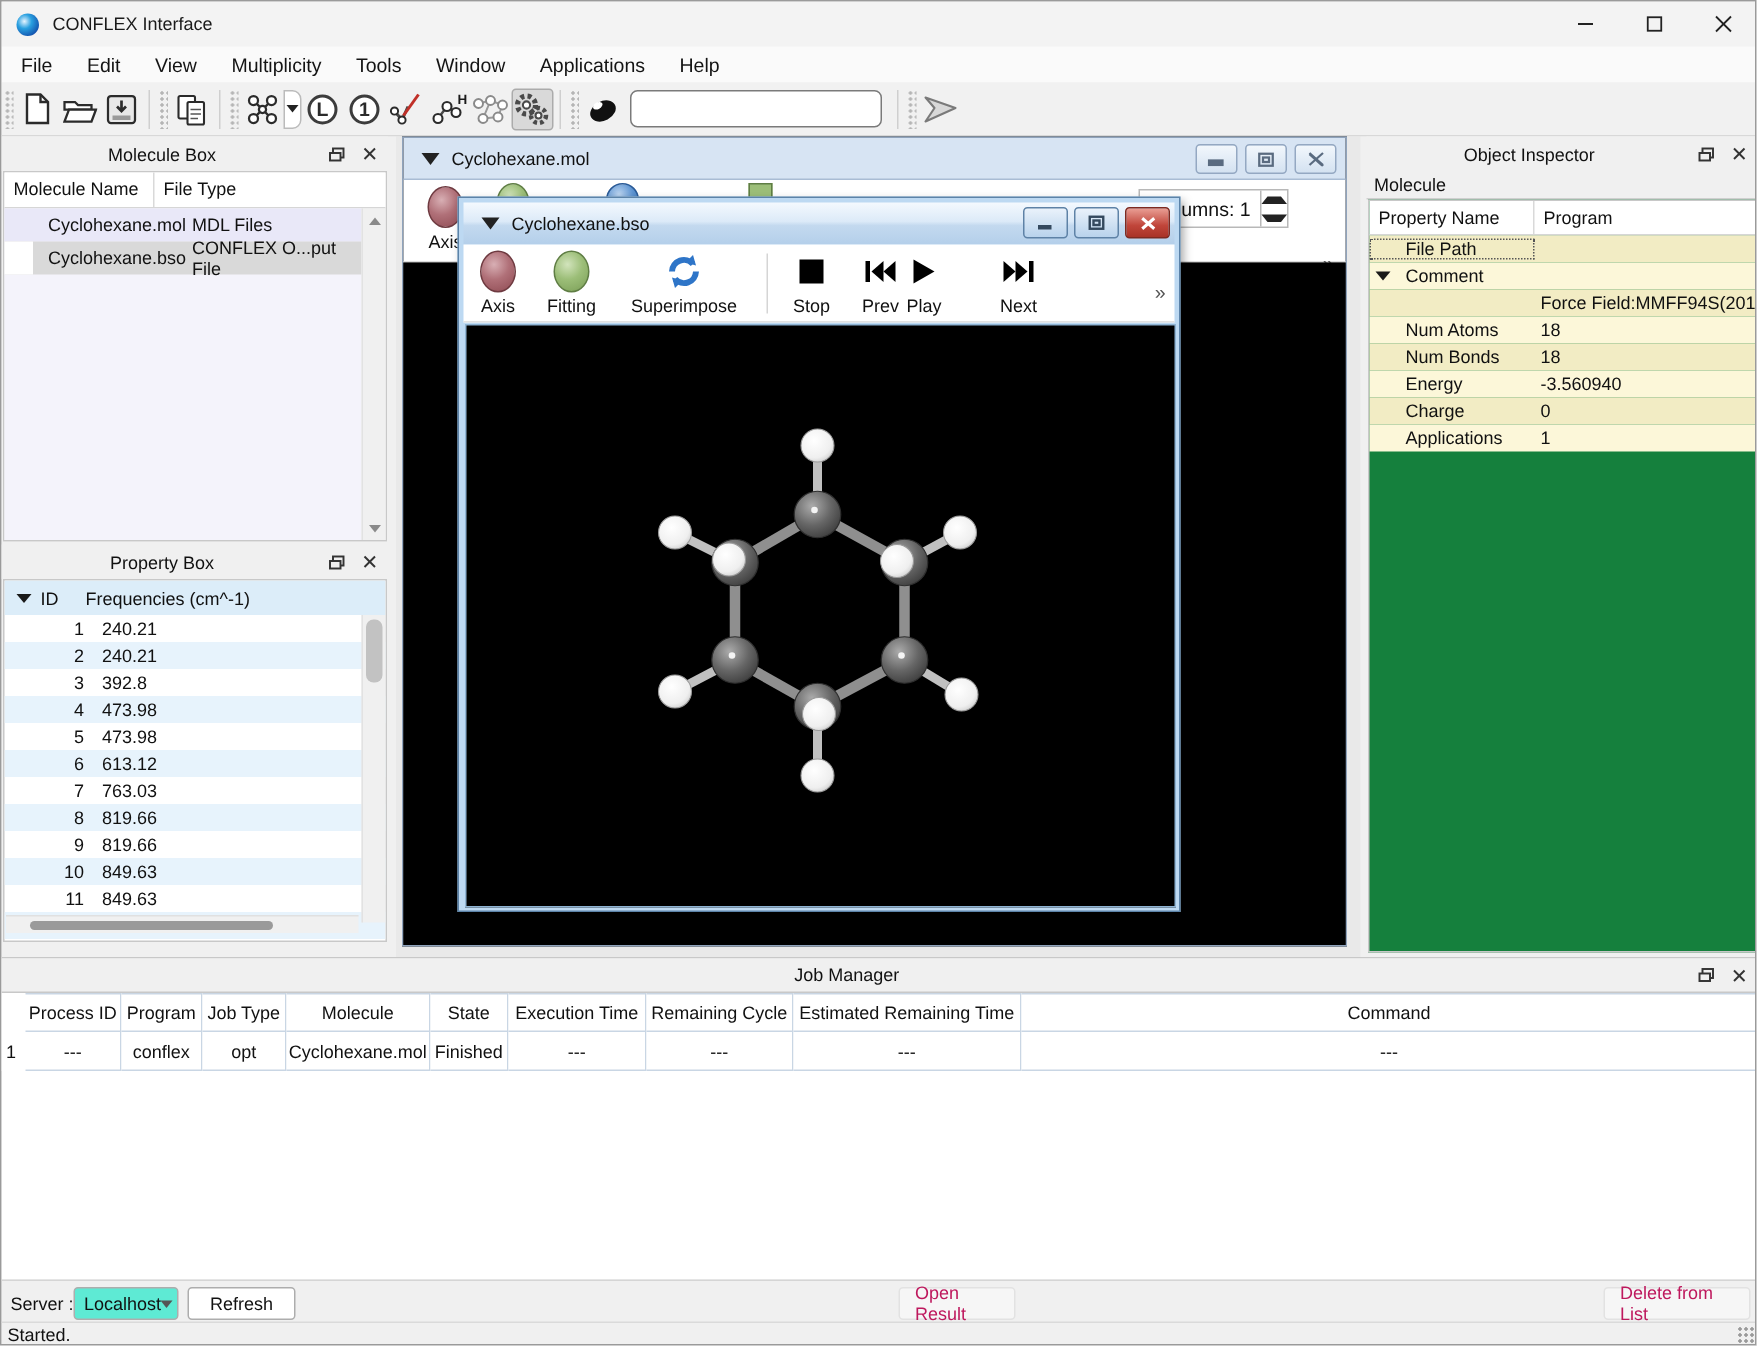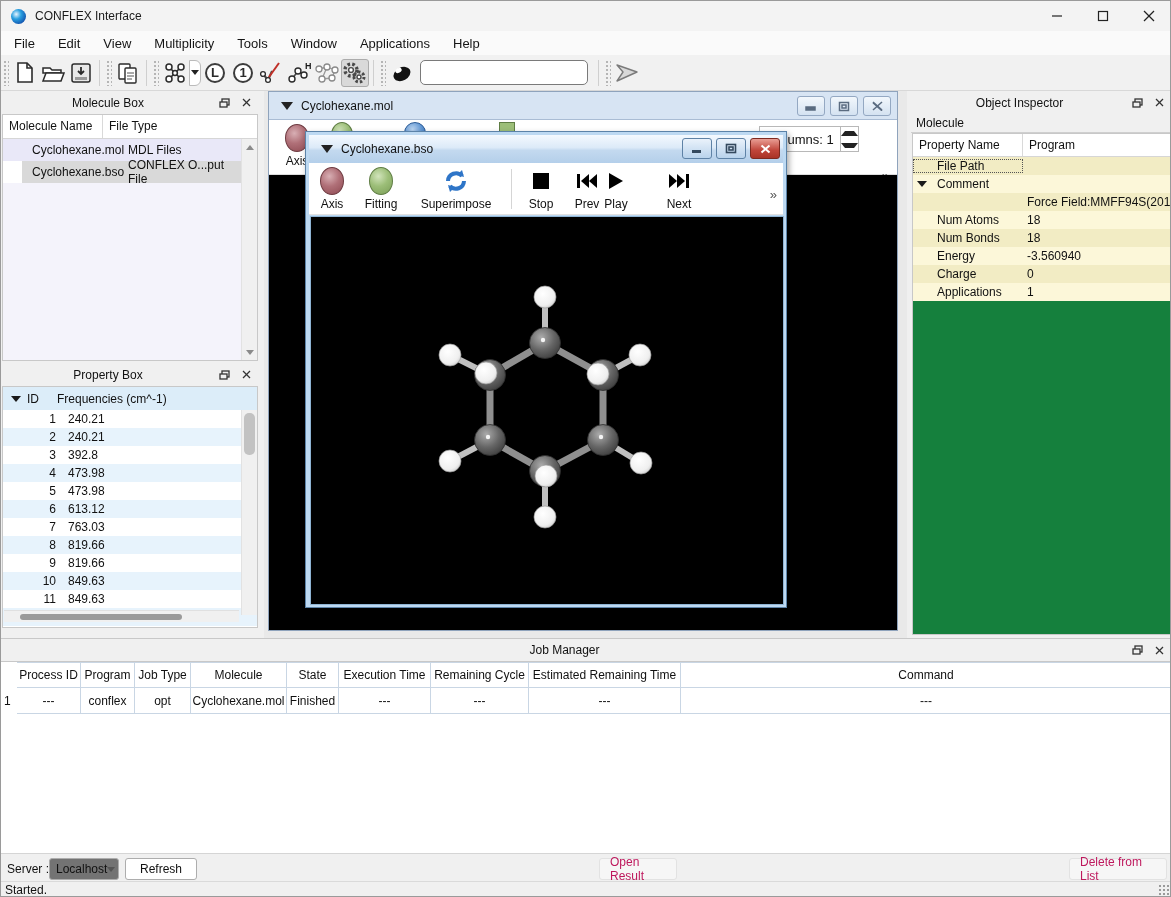--- a/index.html
+++ b/index.html
@@ -117,21 +117,21 @@
   
   #job-manager { position:absolute; left:0; top:637px; width:1171px; height:215px; background:#fff; border-top:1px solid #c8c8c8; }
   #jm-header { height:23px; background:#F0F0F0; display:flex; align-items:center; position:relative; border-bottom:1px solid #c8c8c8; }
   #jm-grid { display:grid; grid-template-columns:16px 64px 54px 56px 96px 52px 92px 98px 152px 1fr; }
   .jm-cell { height:26px; display:flex; align-items:center; justify-content:center; border-right:1px solid #C9D6E4; border-bottom:1px solid #C9D6E4; background:#fff; font-size:12px; }
   .jm-cell.head { border-top:1px solid #C9D6E4; }
   .jm-rowhead { border:none; background:#fff; justify-content:flex-start; padding-left:3px; }
   
   #footer-controls { position:absolute; left:0; top:852px; width:1171px; height:28px; background:#F0F0F0; border-top:1px solid #d5d5d5; }
   #server-label { position:absolute; left:6px; top:8px; }
-  #server-select { position:absolute; left:48px; top:4px; width:70px; height:22px; background:#737373; border:1px solid #ADADAD; border-radius:3px; display:flex; align-items:center; padding-left:6px; }
+  #server-select { position:absolute; left:48px; top:4px; width:70px; height:22px; background:#5eead4; border:1px solid #ADADAD; border-radius:3px; display:flex; align-items:center; padding-left:6px; }
   #server-select .chev { margin-left:auto; margin-right:5px; width:0;height:0;border-left:4px solid transparent;border-right:4px solid transparent;border-top:5px solid #555; }
   .btn { position:absolute; top:4px; height:22px; background:#fff; border:1px solid #ADADAD; border-radius:3px; display:flex; align-items:center; justify-content:center; padding:0 10px; }
   .btn.disabled { background:#F6F6F6; border-color:#E2E2E2; color:#be185d; }
   #statusbar { position:absolute; left:0; top:880px; width:1171px; height:17px; background:#F0F0F0; border-top:1px solid #dadada; }
   #status-text { position:absolute; left:4px; top:1px; }
   #resize-grip { position:absolute; right:2px; bottom:2px; width:12px; height:12px;
      background-image:radial-gradient(circle,#9a9a9a 1px,transparent 1.3px); background-size:4px 4px; background-position:bottom right; }
 </style>
 </head>
 <body>

